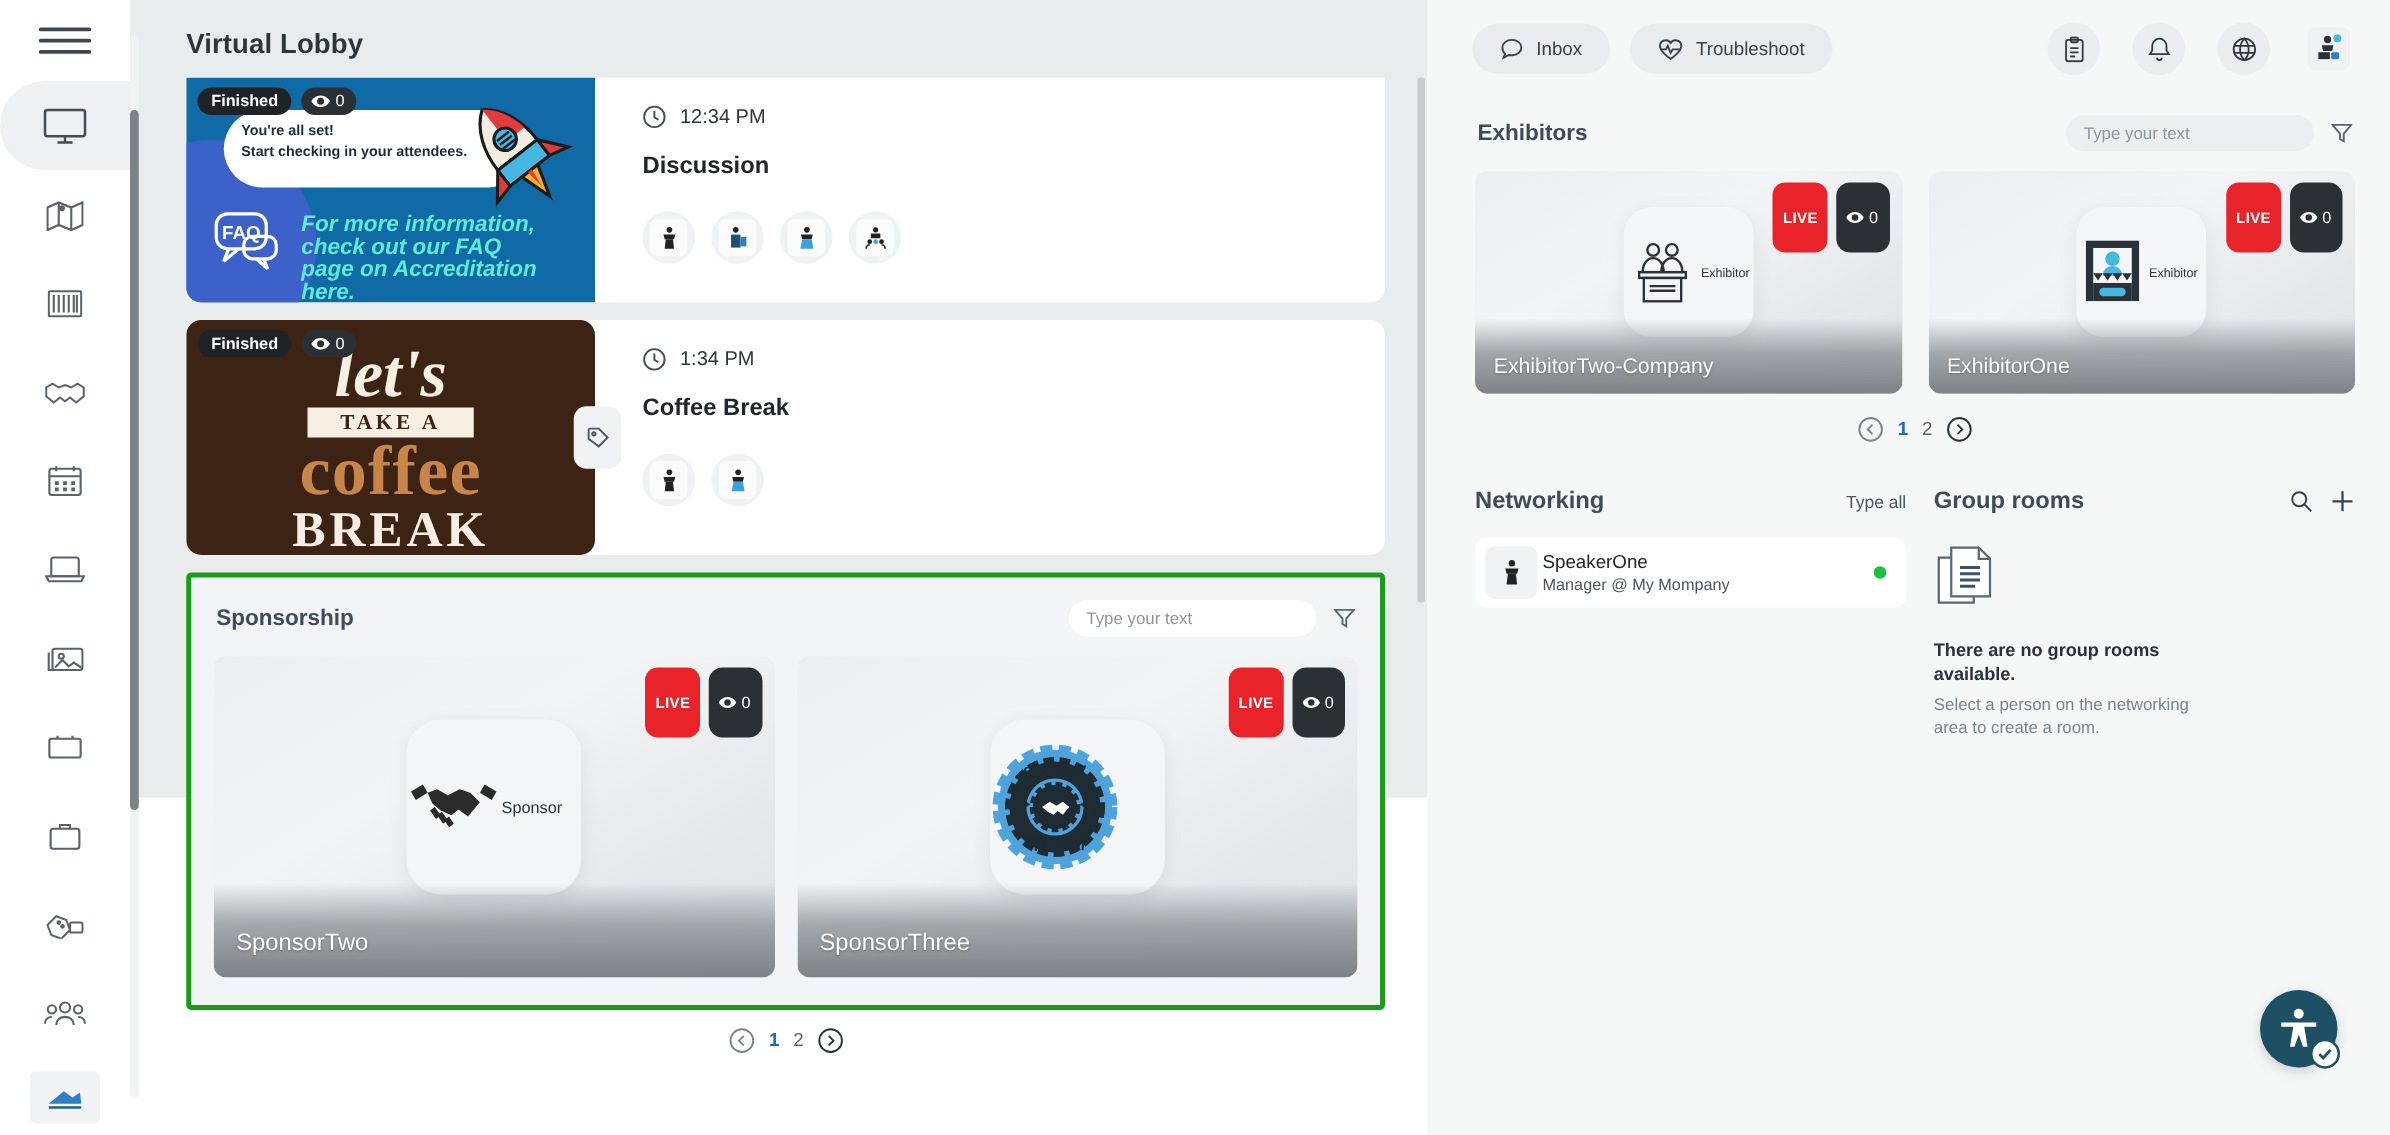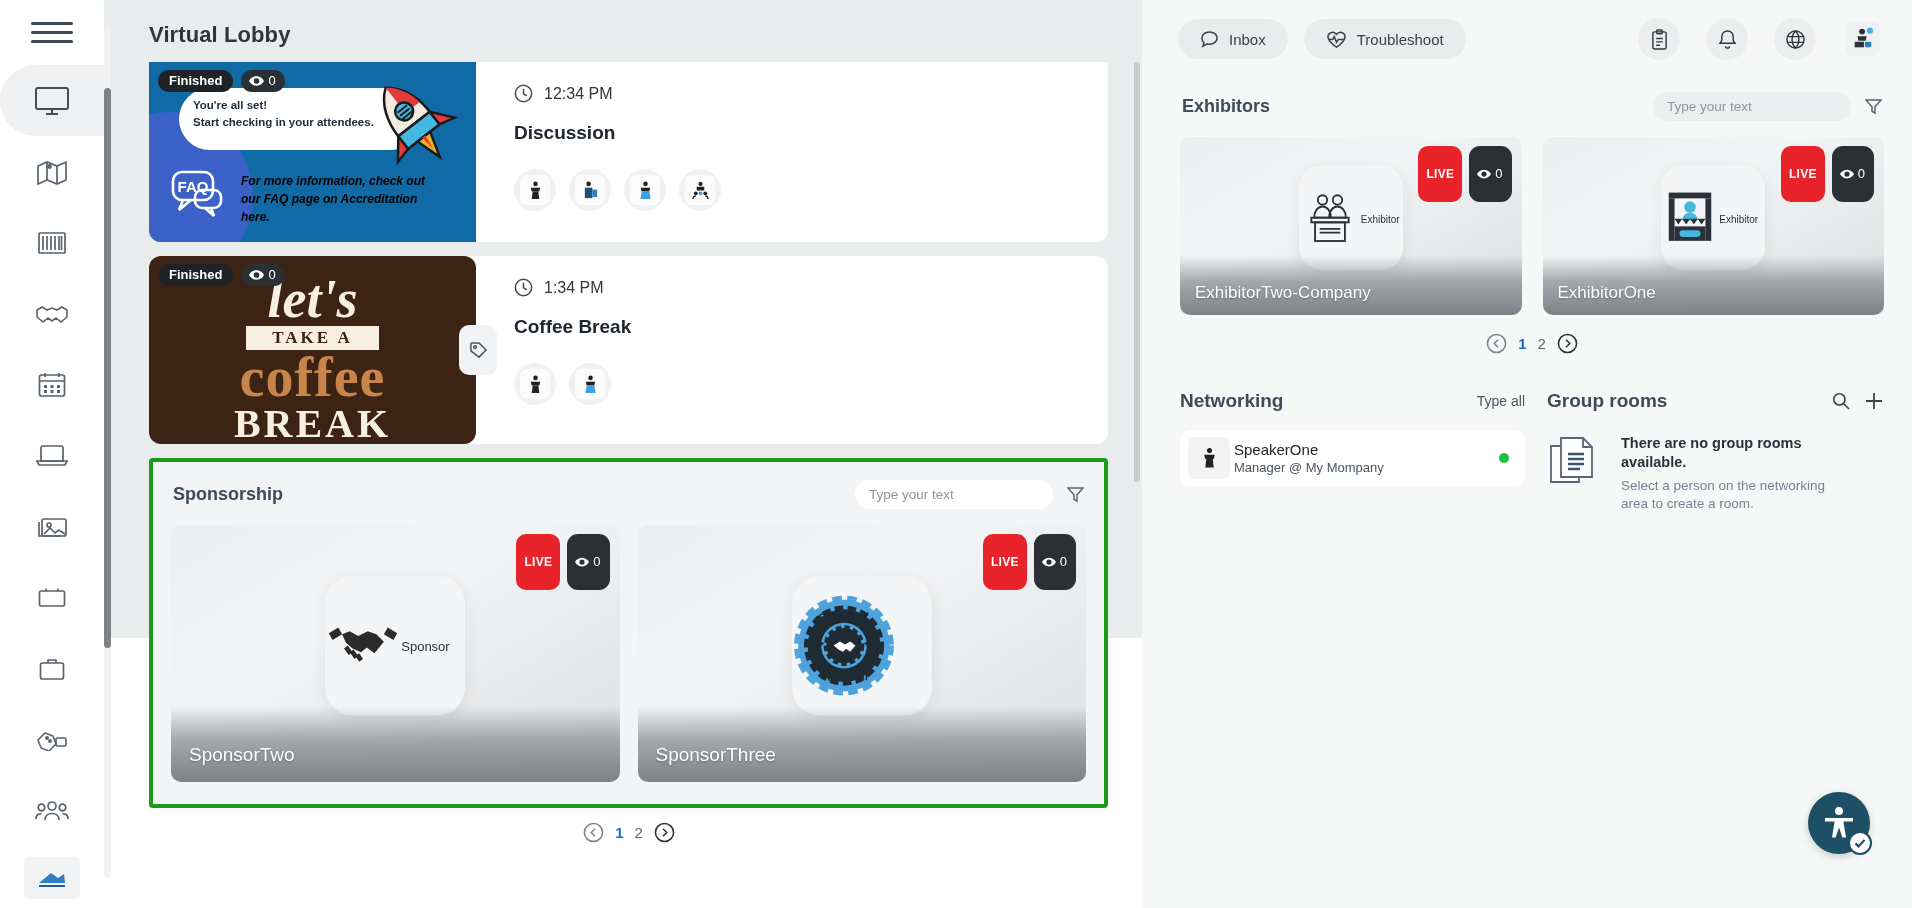--- a/index.html
+++ b/index.html
@@ -91,22 +91,22 @@
     opacity: .75;
   }
   .art-blue .bubble {
     position: absolute; left: 30px; top: 26px; width: 242px; height: 62px;
     background: #fff; border-radius: 31px; padding: 9px 14px;
     font-size: 11.5px; color: #1b2b3a; line-height: 17px; font-weight: bold;
   }
   .art-blue .rocket { position: absolute; right: 6px; top: 10px; }
   .art-blue .faqbox { position: absolute; left: 22px; bottom: 16px; }
   .art-blue .faqtxt {
-    position: absolute; left: 92px; bottom: 16px; width: 190px;
-    color: #000000; font-size: 12px; font-style: italic; font-weight: bold; line-height: 18px;
+    position: absolute; left: 92px; bottom: 0; width: 190px;
+    color: #5eead4; font-size: 18px; font-style: italic; font-weight: bold; line-height: 18px;
   }
 
   
   .art-coffee {
     width: 100%; height: 100%; background: #3c2314; position: relative;
     display: flex; flex-direction: column; align-items: center; justify-content: center;
     font-family: "Liberation Serif", serif; overflow: hidden;
   }
   .art-coffee .lets { font-size: 54px; color: #f6efe2; font-weight: bold; font-style: italic; line-height: .9; margin-top: 19px;}
   .art-coffee .takea {
@@ -221,21 +221,21 @@
     background: #fff; border-radius: 10px; height: 56px; margin-top: 18px;
     display: flex; align-items: center; padding: 0 16px 0 8px; gap: 4px; cursor: pointer;
   }
   .net-av {
     width: 42px; height: 42px; border-radius: 8px; background: #f0f2f3;
     display: flex; align-items: center; justify-content: center; flex: 0 0 42px;
   }
   .net-name { font-size: 15px; color: #20262c; }
   .net-role { font-size: 13px; color: #4b5560; margin-top: 2px; }
   .net-dot { width: 10px; height: 10px; border-radius: 50%; background: #19c33c; margin-left: auto; }
-  .rooms-empty { display: flex; gap: 16px; margin-top: 20px; align-items: flex-start; }
+  .rooms-empty { display: flex; gap: 16px; margin-top: 20px; align-items: flex-start; flex-direction: column; }
   .rooms-txt { padding-top: 2px; }
   .rooms-title { font-size: 14.5px; font-weight: bold; color: #2a313a; line-height: 19px; width: 200px; }
   .rooms-sub { font-size: 13.5px; color: #788390; line-height: 18px; margin-top: 5px; width: 222px; }
   .rooms-icons { display: flex; align-items: center; gap: 14px; }
 
   .a11y {
     position: absolute; right: 42px; bottom: 54px; width: 62px; height: 62px;
     border-radius: 50%; background: #1d5065; display: flex; align-items: center; justify-content: center;
     cursor: pointer; box-shadow: 0 3px 10px rgba(0,0,0,.18);
   }

